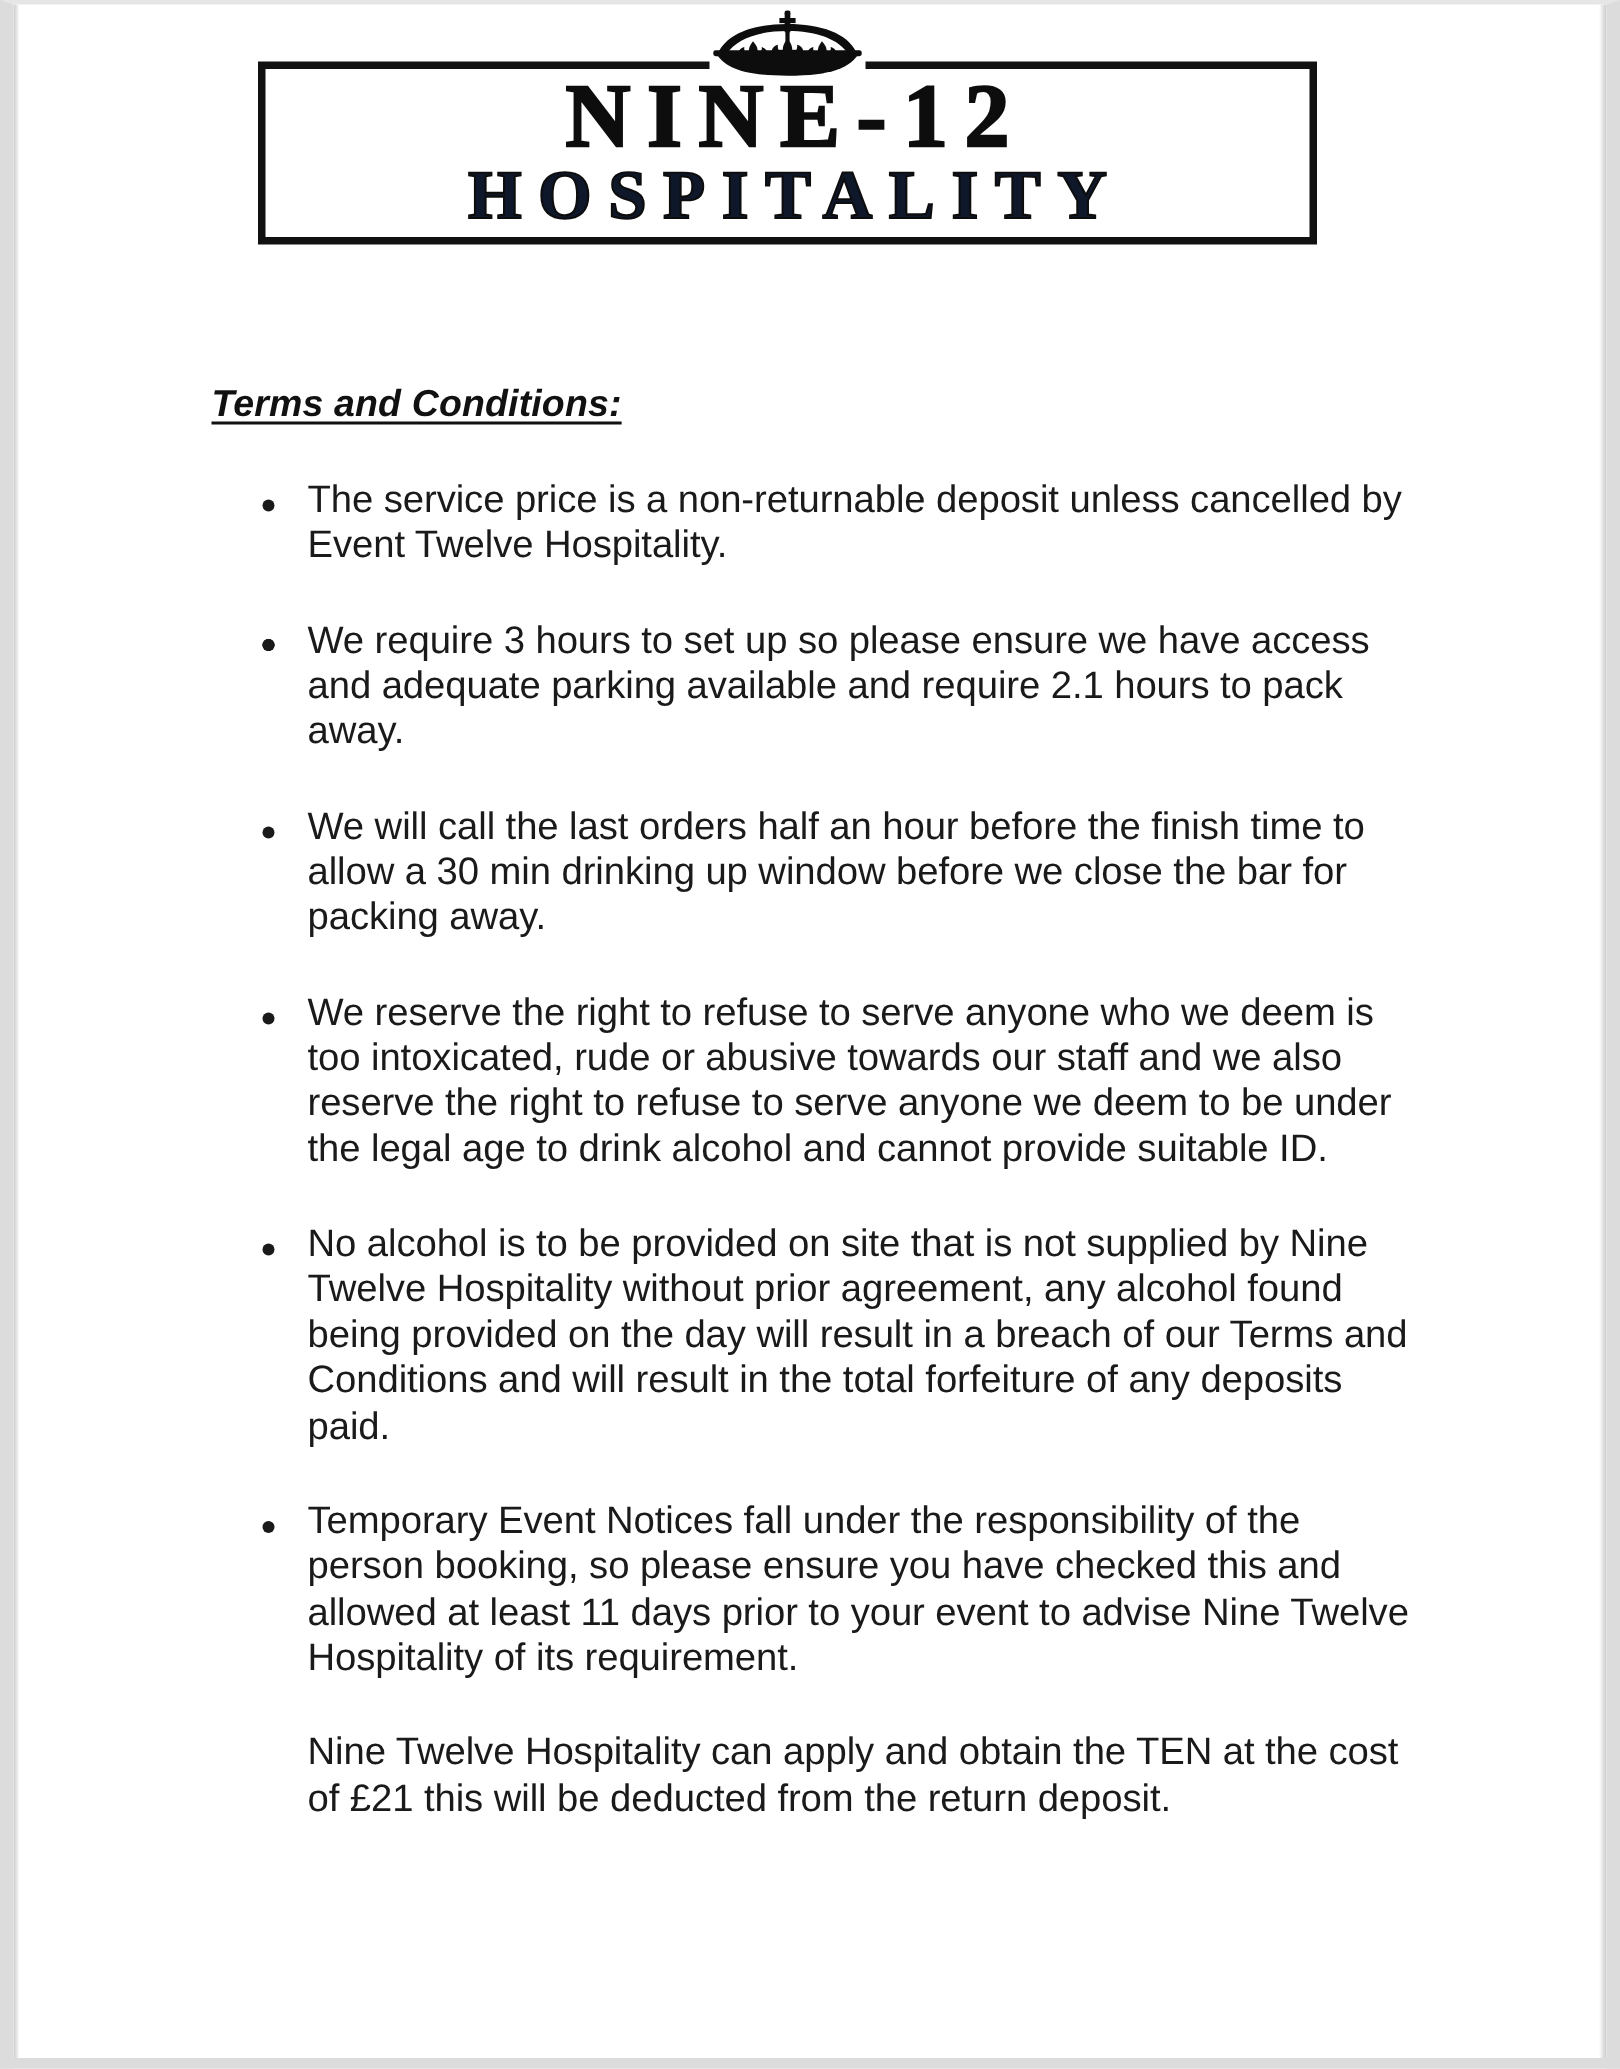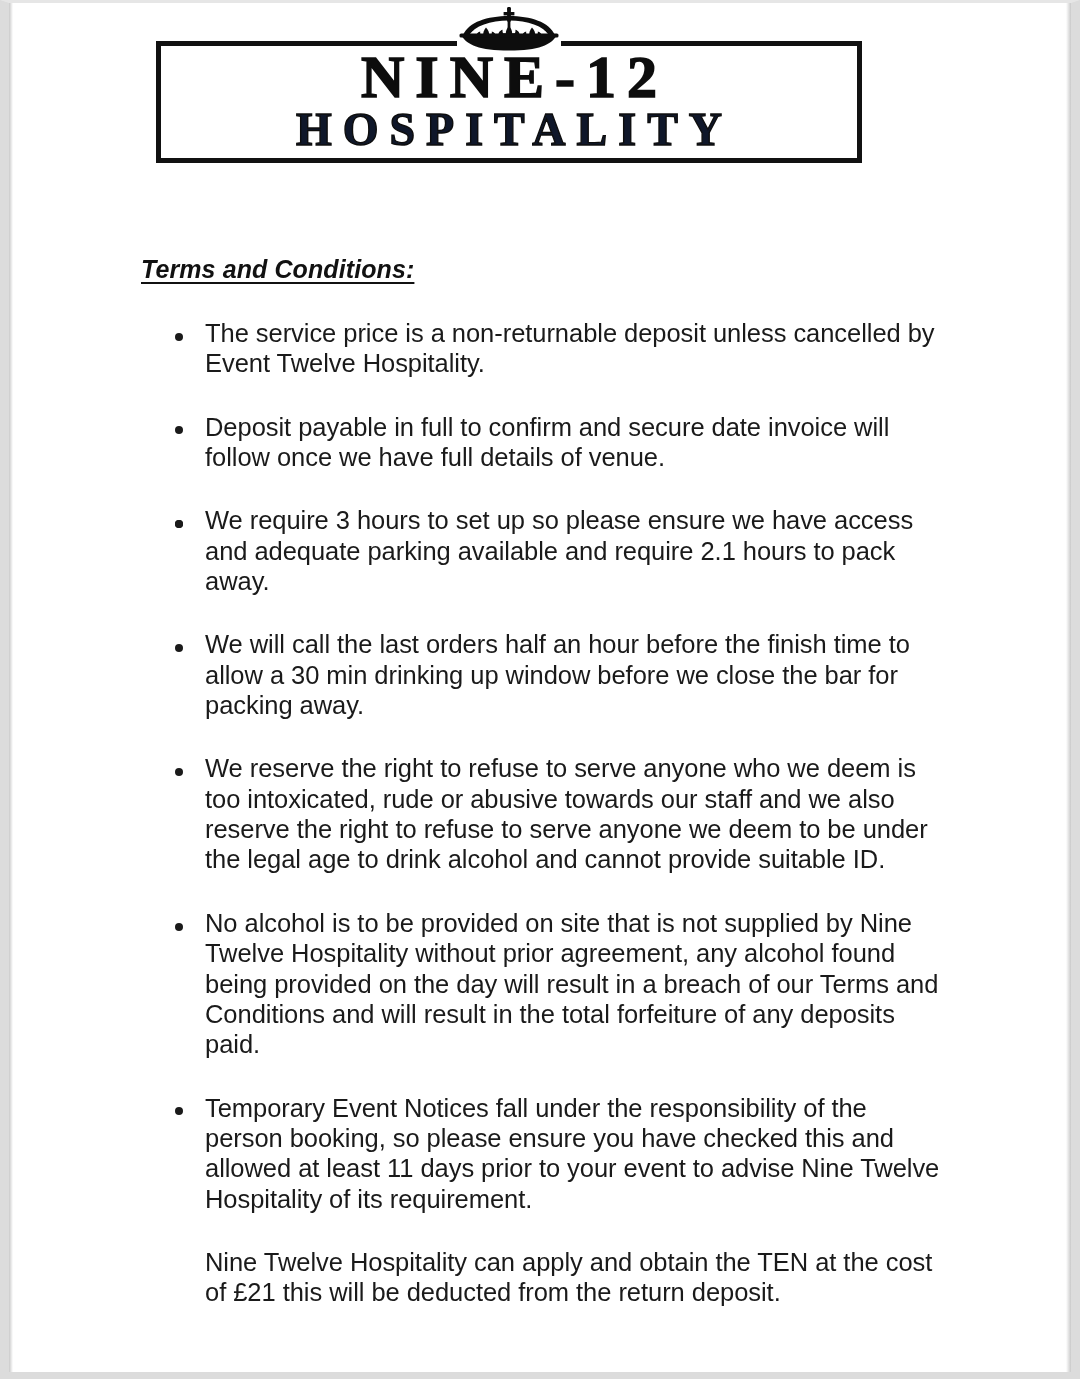--- a/index.html
+++ b/index.html
@@ -41,21 +41,21 @@
     position: absolute;
     right: 0; top: 0; bottom: 0;
     width: 5px;
     background: linear-gradient(to left, #c9c9c9, #ffffff);
     pointer-events: none;
   }
 
   
   .logo-block {
     position: absolute;
-    left: 138px;
+    left: 154px;
     top: 4px;
     width: 724px;
     height: 160px;
   }
   .crown {
     position: absolute;
     left: 50%;
     top: 0px;
     transform: translateX(-50%);
     width: 112px;
@@ -225,21 +225,20 @@
 
     <div class="section-title">Terms and Conditions:</div>
 
     <ul class="terms">
       <li>
         <span class="bullet"></span>
         <span>The service price is a non-returnable deposit unless cancelled by Event Twelve Hospitality.</span>
       </li>
       <li>
         <span class="bullet"></span>
-        <span>Deposit payable in full to confirm and secure date invoice will follow once we have full details of venue.</span>
       </li>
       <li>
         <span class="bullet"></span>
       </li>
       <li>
         <span class="bullet"></span>
         <span>We require 3 hours to set up so please ensure we have access and adequate parking available and require 2.1 hours to pack away.</span>
       </li>
       <li>
         <span class="bullet"></span>

